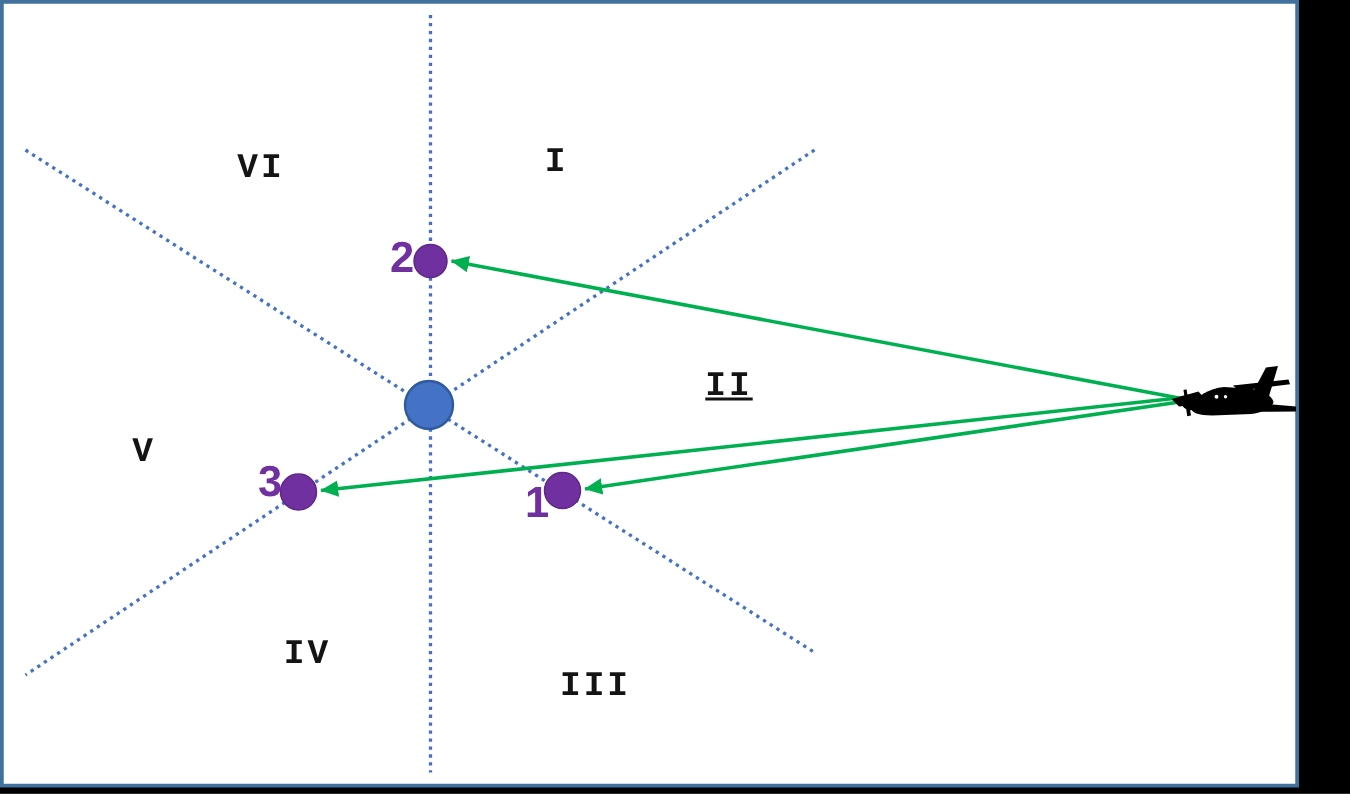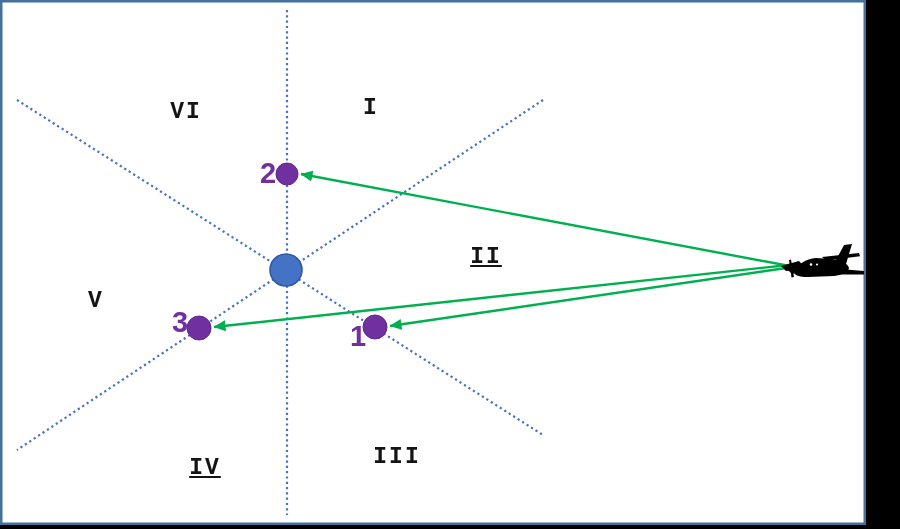--- a/index.html
+++ b/index.html
@@ -8,23 +8,23 @@
   #diagram-svg{position:absolute;left:0;top:0;}
   .sector-label{position:absolute;transform:translate(-50%,-50%);
     font-family:"Liberation Mono",monospace;font-weight:bold;font-size:23px;
     color:#141414;letter-spacing:2px;white-space:nowrap;}
   .point-label{position:absolute;transform:translate(-50%,-50%);
     font-family:"Liberation Sans",sans-serif;font-weight:bold;font-size:29px;
     color:#7030A0;white-space:nowrap;}
   #sector-label-i  {left:371px;top:108px;}
   #sector-label-ii {left:486px;top:257px;text-decoration:underline;}
   #sector-label-iii{left:397px;top:457px;}
-  #sector-label-iv {left:205px;top:468px;text-decoration:underline;}
+  #sector-label-iv {left:205px;top:436px;}
   #sector-label-v  {left:96px; top:301px;}
-  #sector-label-vi {left:186px;top:112px;text-align:center;}
+  #sector-label-vi {left:174px;top:112px;text-align:center;}
   #point-label-2{left:268px;top:173px;}
   #point-label-3{left:180px;top:322px;}
   #point-label-1{left:358px;top:336px;}
 </style>
 </head>
 <body>
 
 <div id="stage">
 
   <svg id="diagram-svg" width="900" height="529" viewBox="0 0 900 529">

